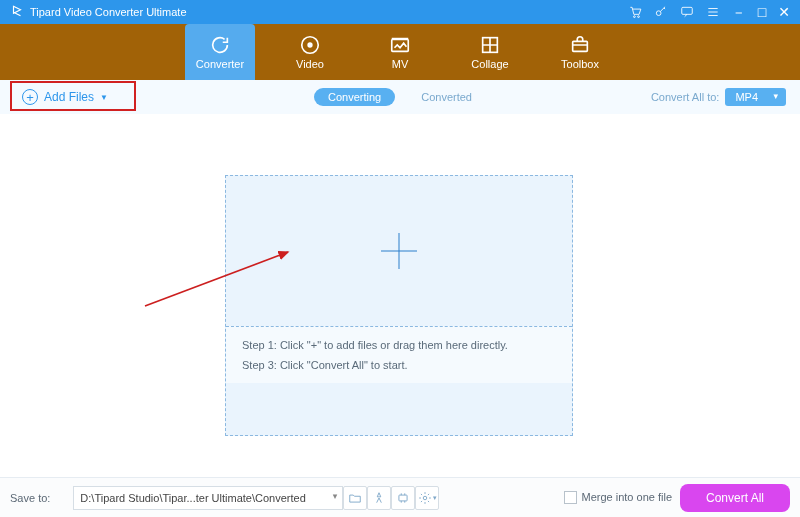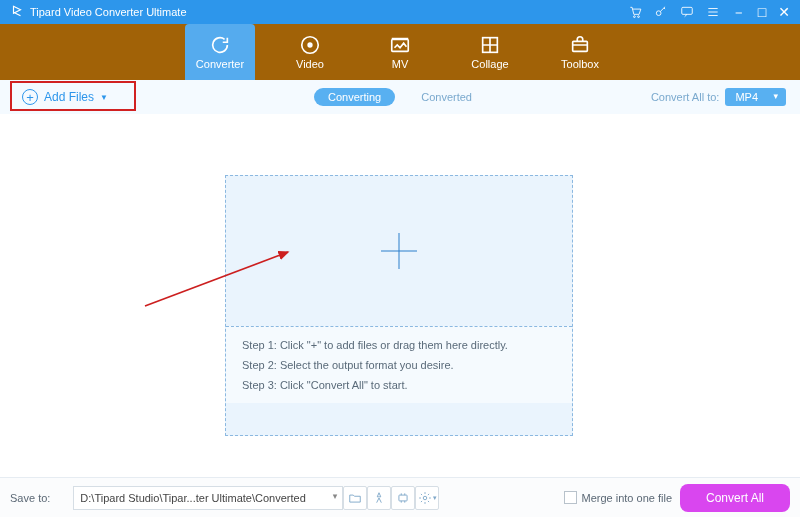--- a/index.html
+++ b/index.html
@@ -33,21 +33,21 @@
 .plus::before,.plus::after { content:""; position:absolute; background:#2a7ecb; }
 .plus::before { left:50%; top:0; width:1px; height:100%; transform:translateX(-50%); }
 .plus::after { top:50%; left:0; height:1px; width:100%; transform:translateY(-50%); }
 .arrow { position:absolute; pointer-events:none; }
 .bottombar { position:absolute; bottom:0; left:0; right:0; height:40px; border-top:1px solid #e6ecf2; background:#fbfcfd; display:flex; align-items:center; padding:0 10px; gap:0; }
 .bottombar .lbl { font-size:11px; color:#5b6875; }
 .path-input { width:270px; height:24px; border:1px solid #d6dee5; background:#fff; font-size:11px; padding:0 18px 0 6px; color:#444; position:relative; }
 .path-wrap { position:relative;padding-left:23px; }
 .path-wrap::after { content:"▾"; position:absolute; right:6px; top:5px; font-size:9px; color:#888; }
 .icon-btn { width:24px; height:24px; border:1px solid #d6dee5; border-radius:2px; display:flex; align-items:center; justify-content:center; background:#fff; color:#7fa8c9; cursor:pointer; }
-.merge { display:flex; align-items:center; gap:5px; font-size:11px; color:#5b6875; margin-left:auto; }
+.merge { display:flex; align-items:flex-start; gap:5px; font-size:11px; color:#5b6875; margin-left:auto; }
 .merge-box { width:13px; height:13px; border:1px solid #b8c2cb; background:#fff; }
 .convert-btn { width:110px; height:28px; background:#d946ef; color:#fff; font-size:12px; display:flex; align-items:center; justify-content:center; border-radius:8px; margin-left:8px; cursor:pointer; }
 .tri { font-size:8px; }
 </style>
 </head>
 <body>
 
 <div class="titlebar">
   <div class="titlebar-left">
     <span>
@@ -154,21 +154,20 @@
 
 <div class="annot-box" style="left:10px; top:81px; width:126px; height:30px;"></div>
 
 <div class="main">
   <div class="dropzone">
     <div class="drop-top">
       <div class="plus"></div>
     </div>
     <div class="drop-bottom">
       <div>Step 1: Click "+" to add files or drag them here directly.</div>
-      <div>Step 2: Select the output format you desire.</div>
       <div>Step 3: Click "Convert All" to start.</div>
     </div>
   </div>
 
   <svg class="arrow" style="left:140px; top:130px;" width="160" height="70">
     <defs>
         <marker id="ah" markerWidth="8" markerHeight="8" refX="6" refY="3" orient="auto">
           <path d="M0,0 L7,3 L0,6 Z" fill="#cc1f1f"></path>
         </marker>
       </defs>

